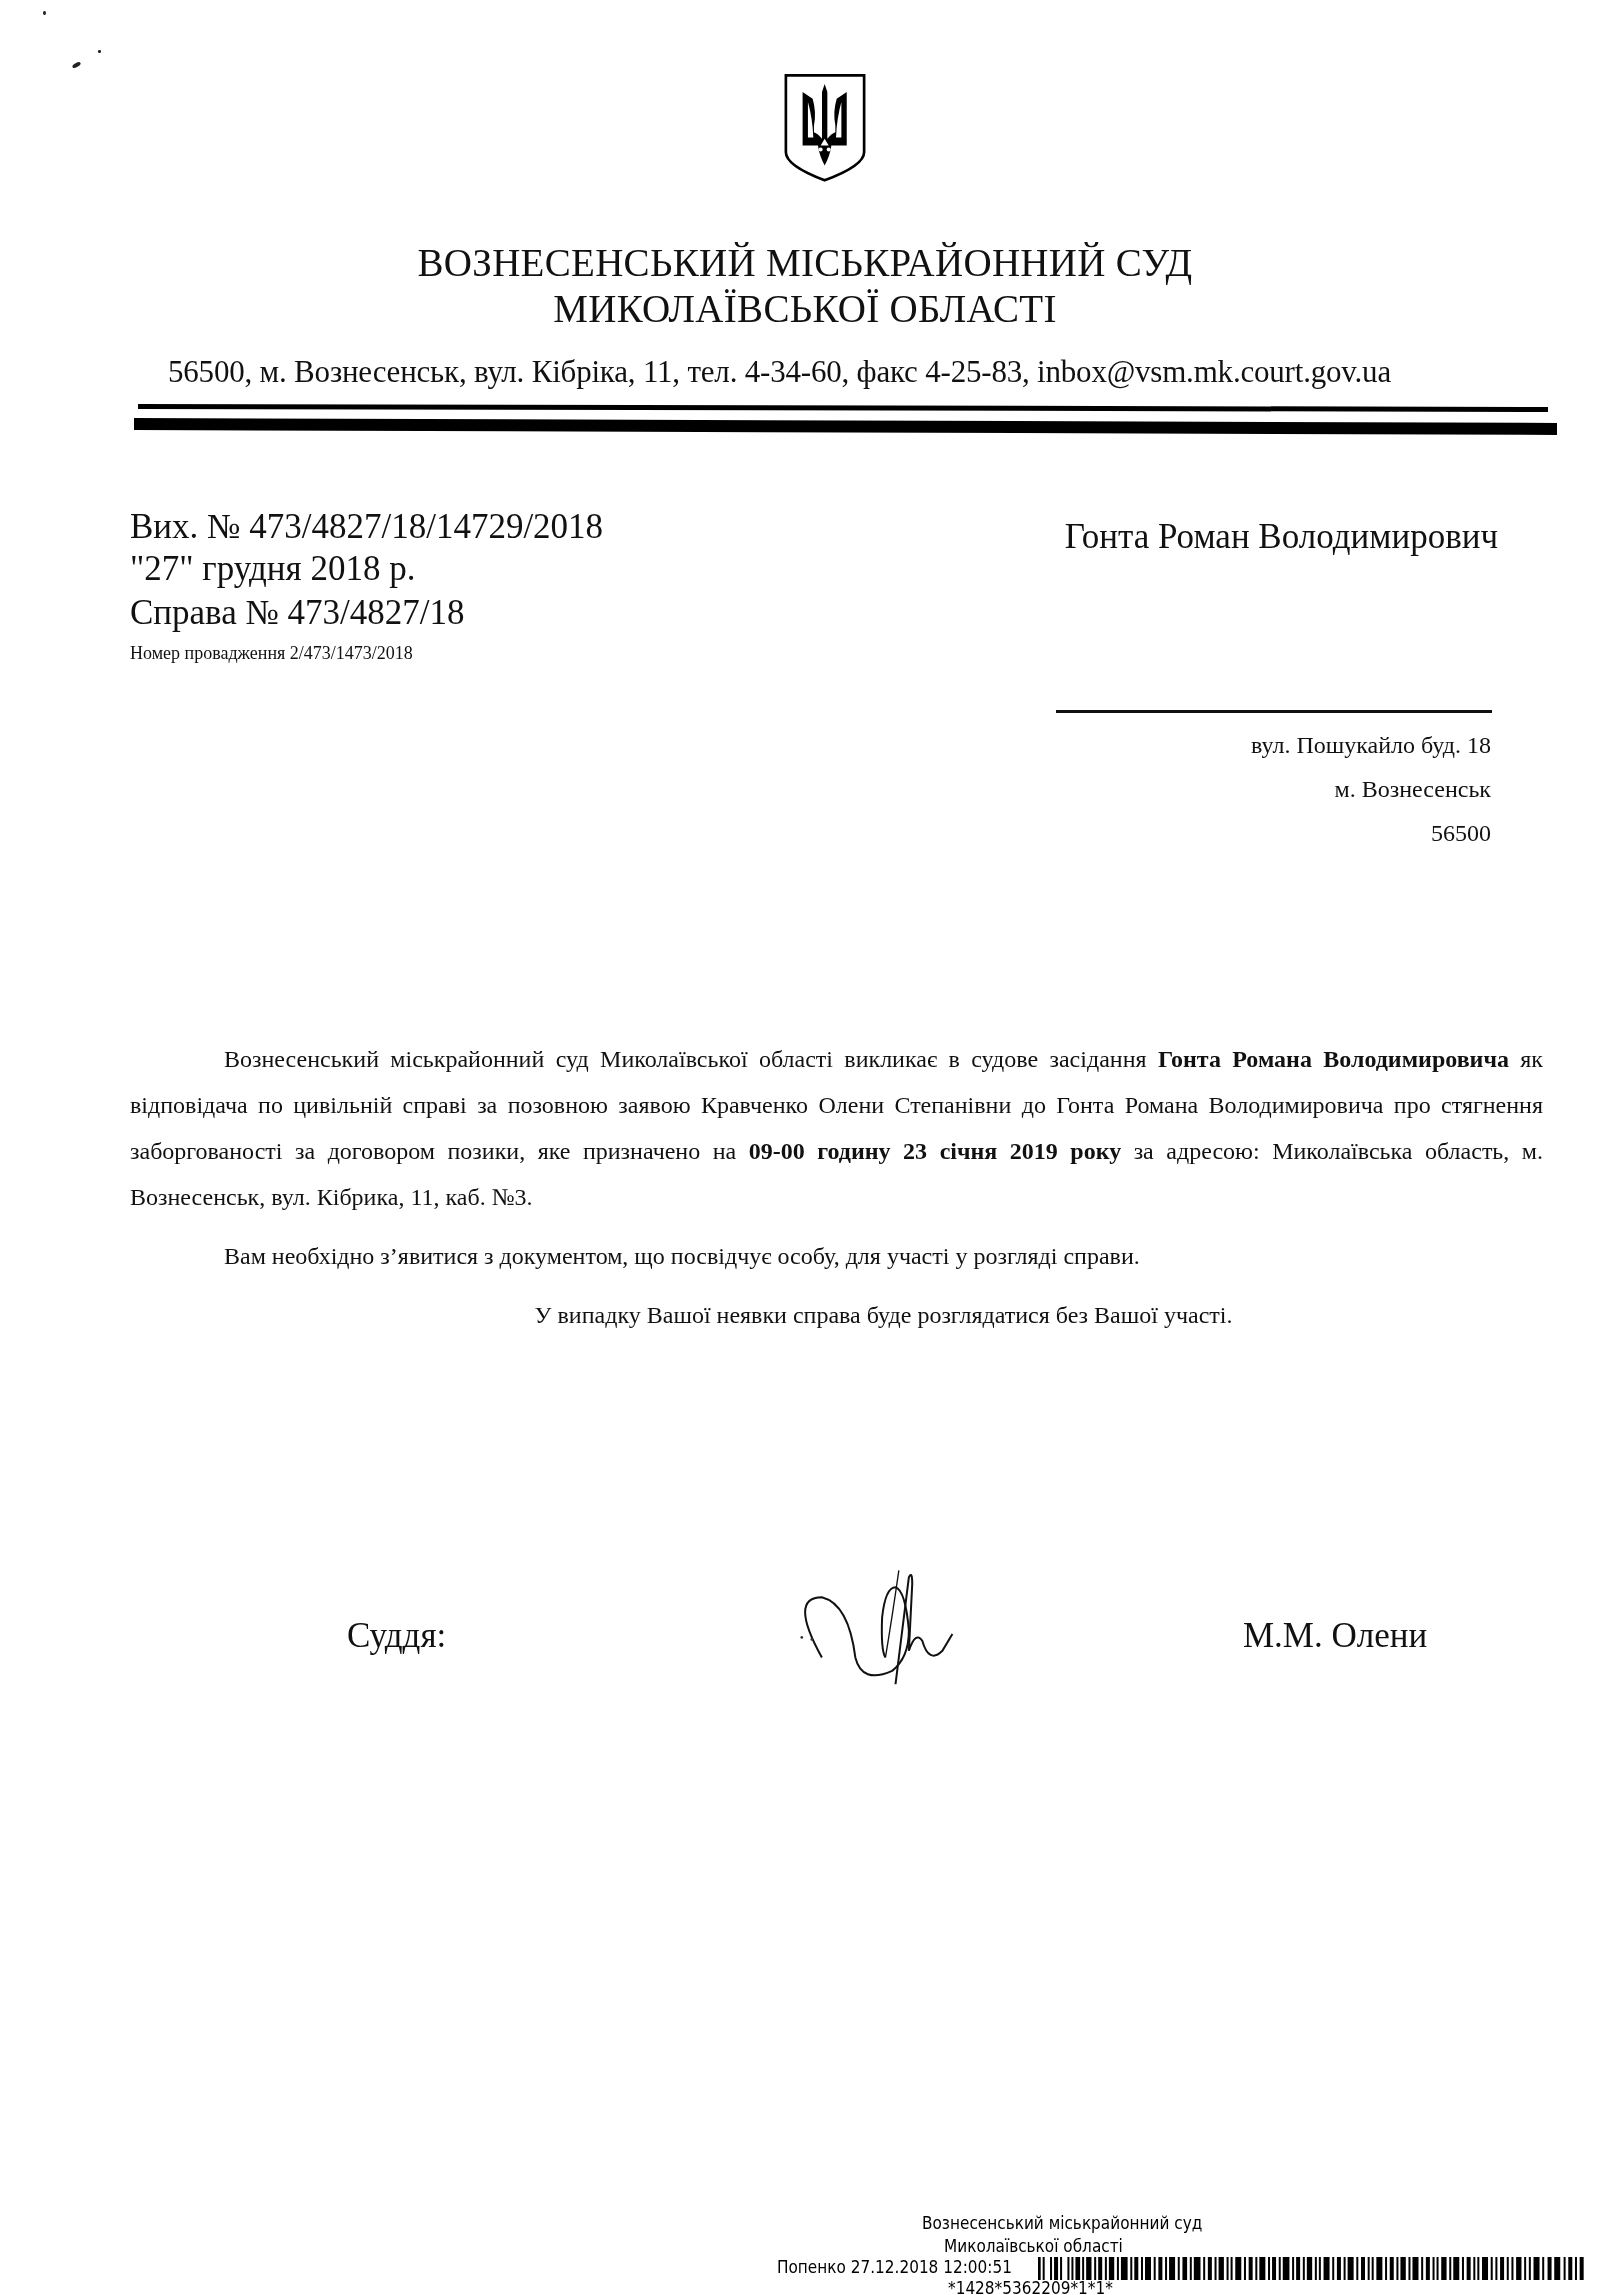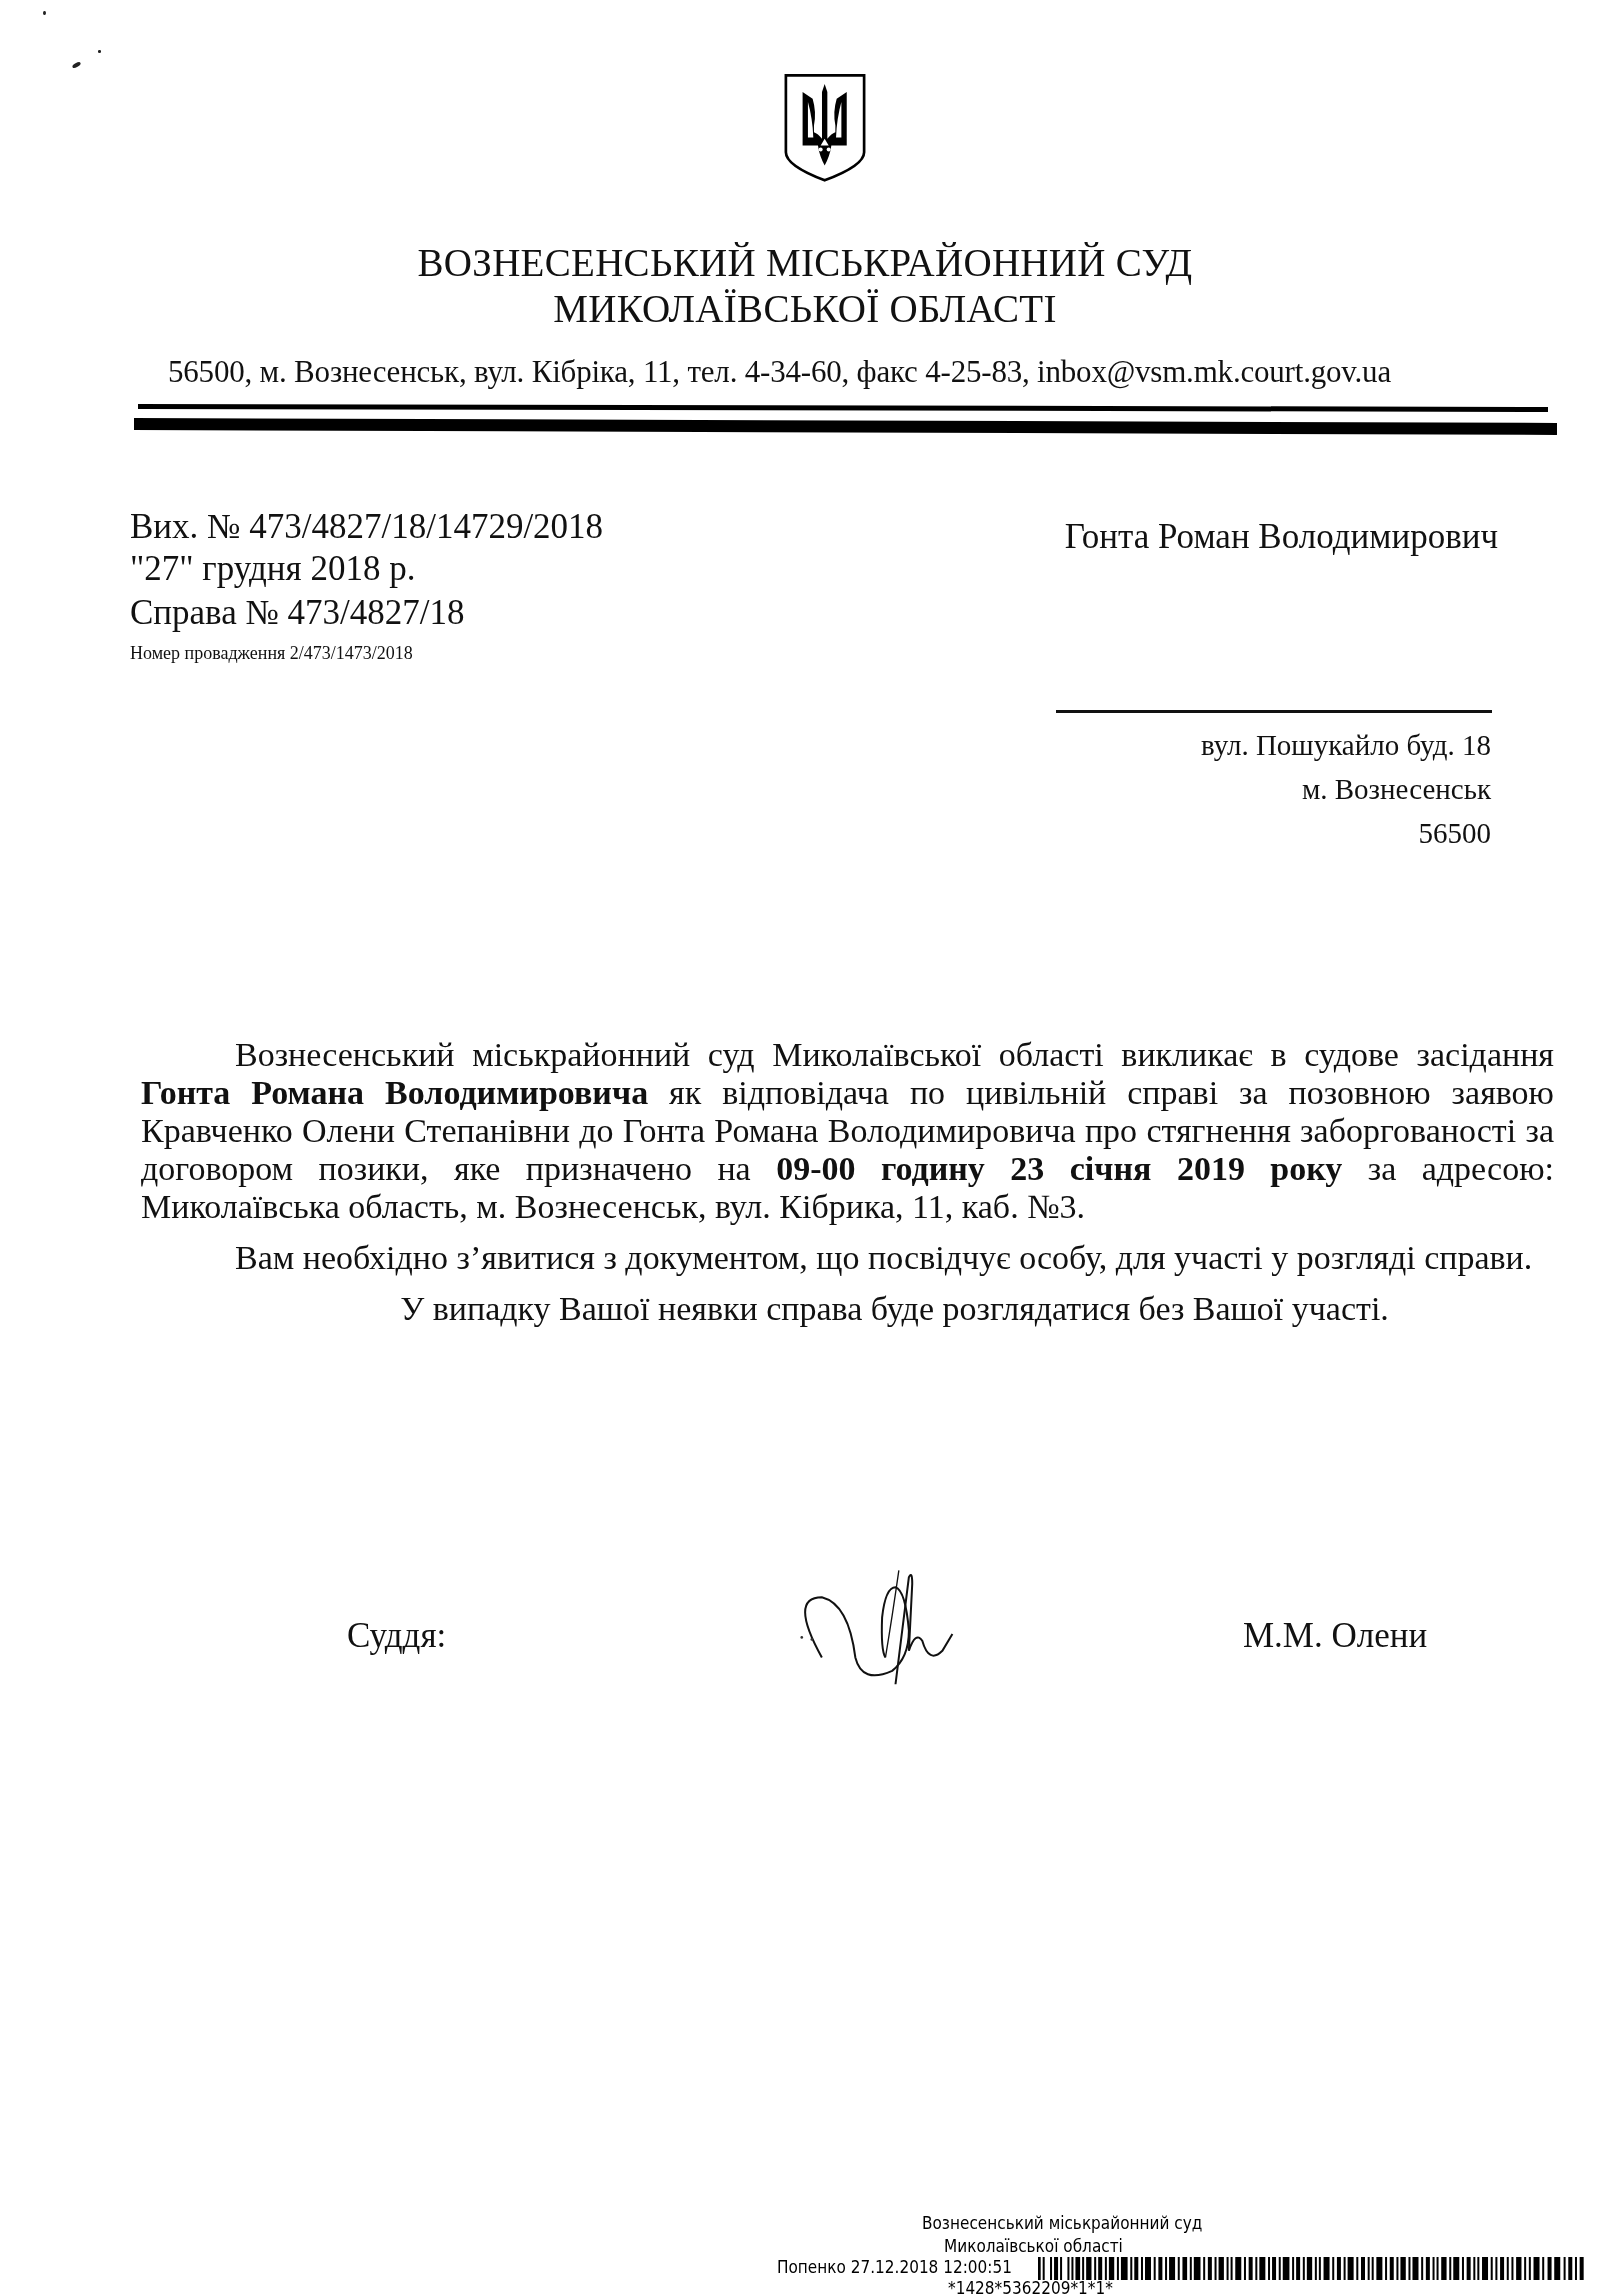--- a/index.html
+++ b/index.html
@@ -18,23 +18,23 @@
     .contacts { left: 168px; top: 354px; font-size: 31px; white-space: nowrap; letter-spacing: -0.2px; }
     .rule-thin { left: 138px; top: 404px; width: 1410px; height: 5.3px; background: #000; transform: rotate(0.12deg); transform-origin: left; }
     .rule-thick { left: 134px; top: 418px; width: 1423px; height: 12px; background: #000; transform: rotate(0.2deg); transform-origin: left; }
     .ref { left: 130px; font-size: 35px; line-height: 40px; white-space: nowrap; }
     .ref1 { top: 507px; }
     .ref2 { top: 549px; }
     .ref3 { top: 593px; }
     .ref4 { left: 130px; top: 643px; font-size: 18px; white-space: nowrap; }
     .recipient { right: 112px; top: 517px; font-size: 35px; white-space: nowrap; }
     .addr-rule { left: 1056px; top: 710px; width: 436px; height: 2.7px; background: #111; }
-    .addr { right: 119px; text-align: right; font-size: 29px; line-height: 44px; top: 723px; }
+    .addr { right: 119px; text-align: right; font-size: 24px; line-height: 44px; top: 723px; }
     .body-text {
-      left: 141px; width: 1413px; top: 1036px; font-size: 34px; line-height: 38px;
+      left: 130px; width: 1413px; top: 1036px; font-size: 24px; line-height: 46px;
       text-align: justify;
     }
     .body-text p { margin: 0; text-indent: 94px; }
     .body-text p + p { margin-top: 13px; }
     .body-text b { font-weight: bold; }
     .sig-label { left: 347px; top: 1616px; font-size: 35px; }
     .signature { left: 775px; top: 1557px; width: 241px; height: 134px; }
     .sig-name { left: 1243px; top: 1616px; font-size: 35px; }
     .stamp {
       font-family: "DejaVu Sans", "Liberation Sans", sans-serif; color: #000;

